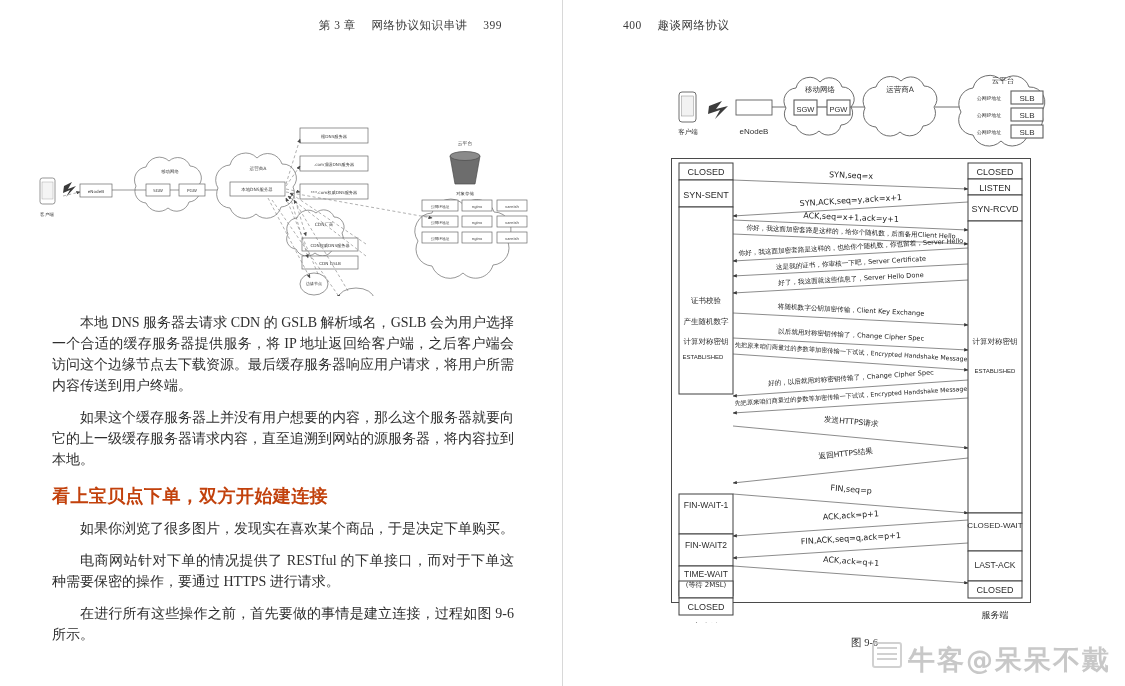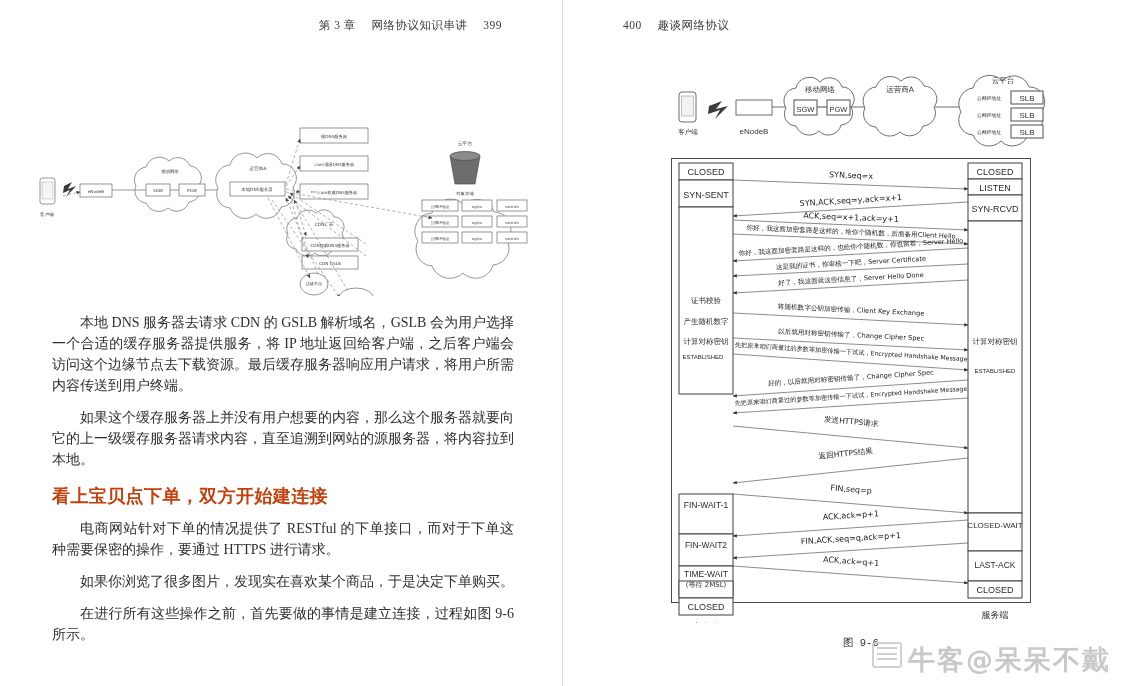--- a/index.html
+++ b/index.html
@@ -187,22 +187,22 @@
         <text x="494" y="184" font-size="3.8">varnish</text>
       </g>
     </svg>
   </div>
 
 
   <div class="body-text" style="top:312px;">
     <p class="para">本地 DNS 服务器去请求 CDN 的 GSLB 解析域名，GSLB 会为用户选择一个合适的缓存服务器提供服务，将 IP 地址返回给客户端，之后客户端会访问这个边缘节点去下载资源。最后缓存服务器响应用户请求，将用户所需内容传送到用户终端。</p>
     <p class="para">如果这个缓存服务器上并没有用户想要的内容，那么这个服务器就要向它的上一级缓存服务器请求内容，直至追溯到网站的源服务器，将内容拉到本地。</p>
     <h3 class="sec">看上宝贝点下单，双方开始建连接</h3>
+    <p class="para">如果你浏览了很多图片，发现实在喜欢某个商品，于是决定下单购买。</p>
     <p class="para">电商网站针对下单的情况提供了 RESTful 的下单接口，而对于下单这种需要保密的操作，要通过 HTTPS 进行请求。</p>
-    <p class="para">如果你浏览了很多图片，发现实在喜欢某个商品，于是决定下单购买。</p>
     <p class="para">在进行所有这些操作之前，首先要做的事情是建立连接，过程如图 9-6 所示。</p>
   </div>
 </div>
 
 <div class="page page-right">
 
   <div class="running-head rh-right">
     <span class="rh-num">400</span>
     <span class="rh-sep"></span>
     <span>趣谈网络协议</span>
@@ -344,19 +344,19 @@
         <text font-size="8" transform="translate(180,360) rotate(-3.8)">ACK,ack=p+1</text>
         <text font-size="8" transform="translate(180,383) rotate(-3.6)">FIN,ACK,seq=q,ack=p+1</text>
         <text font-size="8" transform="translate(180,406) rotate(4.2)">ACK,ack=q+1</text>
       </g>
 
       <text x="35" y="472" font-size="9" font-family="DejaVu Sans, sans-serif" fill="#2b2b2b" text-anchor="middle">客户端</text>
       <text x="324" y="460" font-size="9" font-family="DejaVu Sans, sans-serif" fill="#2b2b2b" text-anchor="middle">服务端</text>
     </svg>
   </div>
 
-  <div style="position:absolute;left:280px;top:636px;font-size:10.5px;color:#333;font-family:Liberation Mono, monospace;">图 9-6</div>
+  <div style="position:absolute;left:288px;top:636px;font-size:10.5px;color:#333;font-family:Liberation Serif, serif;">图 9-6</div>
 
   <div class="wm">
     <span class="wm-logo"></span>
     <span>牛客@呆呆不戴</span>
   </div>
 </div>
 
 </body></html>

